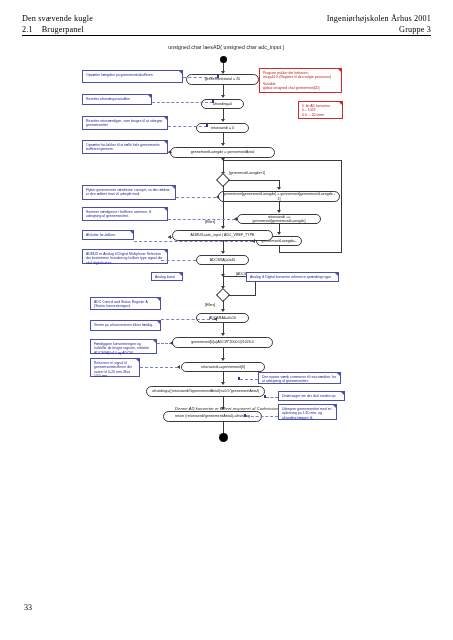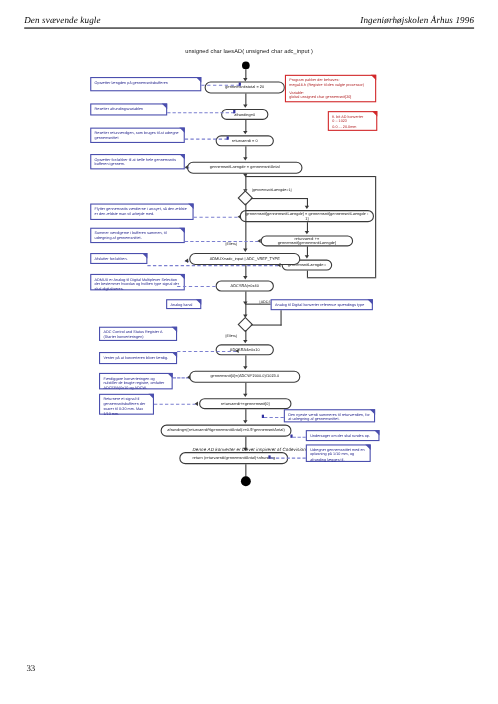--- a/index.html
+++ b/index.html
@@ -5,21 +5,21 @@
   html,body{margin:0;padding:0;}
   body{
     width:453px;height:640px;background:#ffffff;
     font-family:"Liberation Serif", serif;
     position:relative;overflow:hidden;
   }
   .page{position:absolute;inset:0;}
 
   
   .header{position:absolute;left:22px;top:14px;width:409px;}
-  .hrow{display:flex;justify-content:space-between;align-items:baseline;font-style:italic;}
+  .hrow{display:flex;justify-content:space-between;align-items:baseline;}
   .hrow .l{font-size:8.2px;letter-spacing:.15px;color:#000;}
   .hrow .r{font-size:8.2px;letter-spacing:.15px;color:#000;}
   .hrow2{margin-top:1.5px;}
   .hrow2 .l{display:flex;gap:9px;}
   .hrule{margin-top:1.5px;border-bottom:.8px solid #000;width:100%;}
 
   
   .figure{position:absolute;left:0;top:44px;width:453px;height:385px;}
   .fig-title{
     position:absolute;top:0;left:0;width:453px;text-align:center;
@@ -92,21 +92,28 @@
   }
 </style>
 </head>
 <body>
 
 <div class="page">
 
   <div class="header">
     <div class="hrow">
       <span class="l">Den svævende kugle</span>
-      <span class="r">Ingeniørhøjskolen Århus 1996</span>
+      <span class="r">Ingeniørhøjskolen Århus 2001</span>
+    </div>
+    <div class="hrow hrow2">
+      <span class="l">
+        <span>2.1</span>
+        <span>Brugerpanel</span>
+      </span>
+      <span class="r">Gruppe 3</span>
     </div>
     <div class="hrule"></div>
   </div>
 
   <div class="figure">
 
     <div class="fig-title">unsigned char laesAD( unsigned char adc_input )</div>
 
     <div class="startnode" style="left:219.5px;top:12px;width:7px;height:7px;"></div>
     <div class="vline" style="left:222.6px;top:19px;height:9px;"></div>

